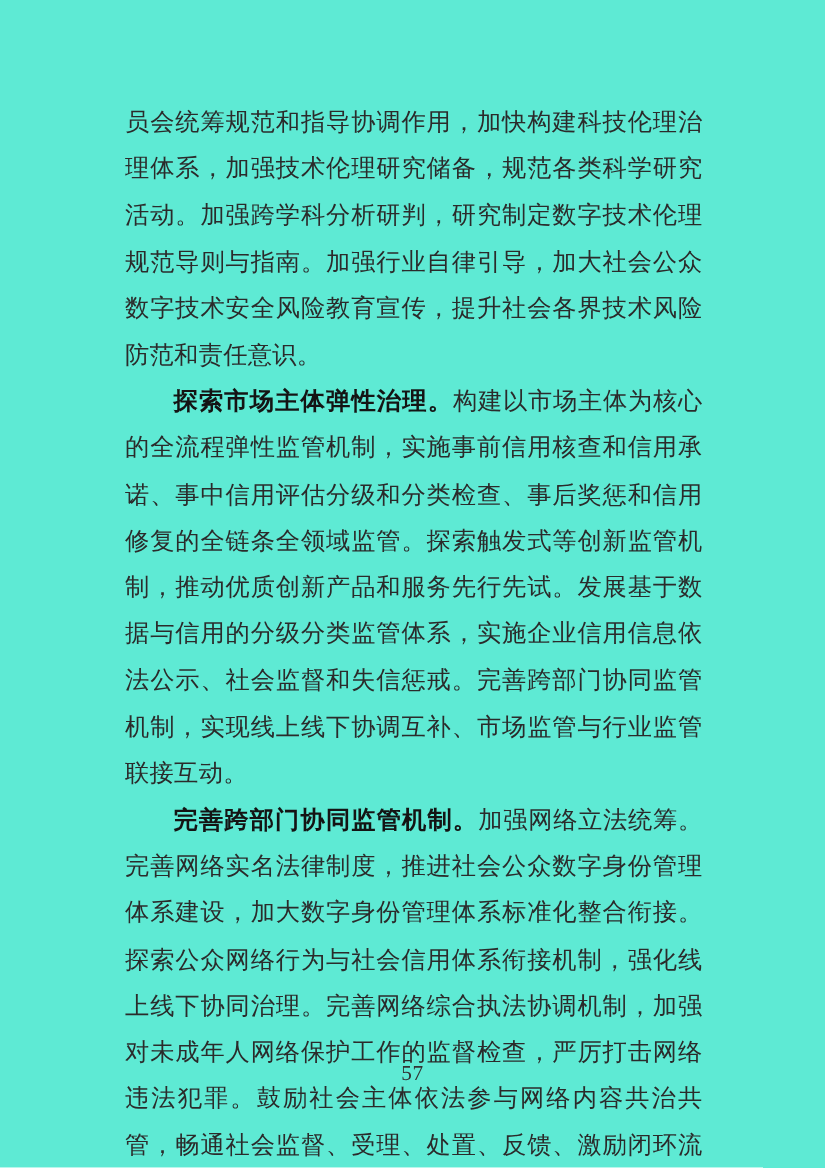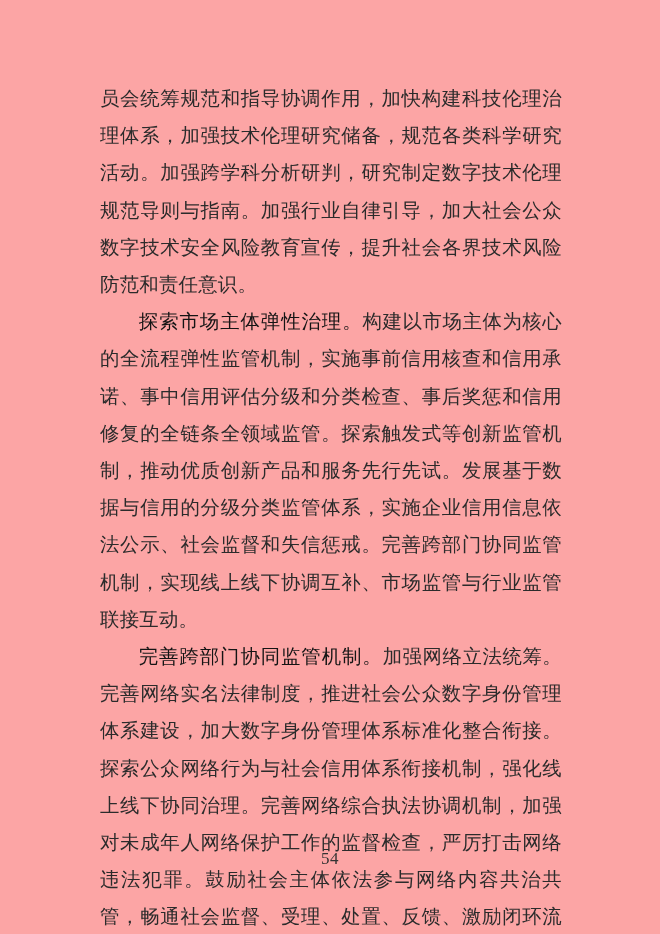--- a/index.html
+++ b/index.html
@@ -9,21 +9,21 @@
     background: #ffffff;
   }
   body {
     font-family: "Liberation Serif", "DejaVu Serif", serif;
     -webkit-font-smoothing: antialiased;
   }
   .page {
     position: relative;
     width: 660px;
     height: 934px;
-    background: #fca5a5;
+    background: #5eead4;
     overflow: hidden;
     box-sizing: border-box;
   }
   .text-column {
     position: absolute;
     left: 100px;
     top: 80px;
     width: 462px;
   }
   .para {
@@ -36,21 +36,21 @@
     text-justify: inter-character;
     letter-spacing: 0.25px;
     word-break: break-all;
     font-weight: 400;
   }
   .para.indent {
     text-indent: 2em;
   }
   .para b,
   .lead {
-    font-weight: 400;
+    font-weight: 700;
     color: #141414;
     letter-spacing: 0.6px;
   }
   .page-number {
     position: absolute;
     left: 0;
     right: 0;
     top: 849px;
     text-align: center;
     font-size: 17px;
@@ -69,15 +69,15 @@
     <p class="para">
       <span>员会统筹规范和指导协调作用，加快构建科技伦理治理体系，加强技术伦理研究储备，规范各类科学研究活动。加强跨学科分析研判，研究制定数字技术伦理规范导则与指南。加强行业自律引导，加大社会公众数字技术安全风险教育宣传，提升社会各界技术风险防范和责任意识。</span>
     </p>
 
     <p class="para indent"><span class="lead">探索市场主体弹性治理。</span><span>构建以市场主体为核心的全流程弹性监管机制，实施事前信用核查和信用承诺、事中信用评估分级和分类检查、事后奖惩和信用修复的全链条全领域监管。探索触发式等创新监管机制，推动优质创新产品和服务先行先试。发展基于数据与信用的分级分类监管体系，实施企业信用信息依法公示、社会监督和失信惩戒。完善跨部门协同监管机制，实现线上线下协调互补、市场监管与行业监管联接互动。</span></p>
 
     <p class="para indent"><span class="lead">完善跨部门协同监管机制。</span><span>加强网络立法统筹。完善网络实名法律制度，推进社会公众数字身份管理体系建设，加大数字身份管理体系标准化整合衔接。探索公众网络行为与社会信用体系衔接机制，强化线上线下协同治理。完善网络综合执法协调机制，加强对未成年人网络保护工作的监督检查，严厉打击网络违法犯罪。鼓励社会主体依法参与网络内容共治共管，畅通社会监督、受理、处置、反馈、激励闭环流程，激活社会共治积极性。大力弘扬社会主义核心价值观，拓展多元化网络宣传平台和渠道，加强正能量信息宣传，营造风清气正的网络空间。以《全球数据安全倡议》为基础，</span></p>
 
   </div>
 
-  <div class="page-number">54</div>
+  <div class="page-number">57</div>
 
 </div>
 
 </body></html>

